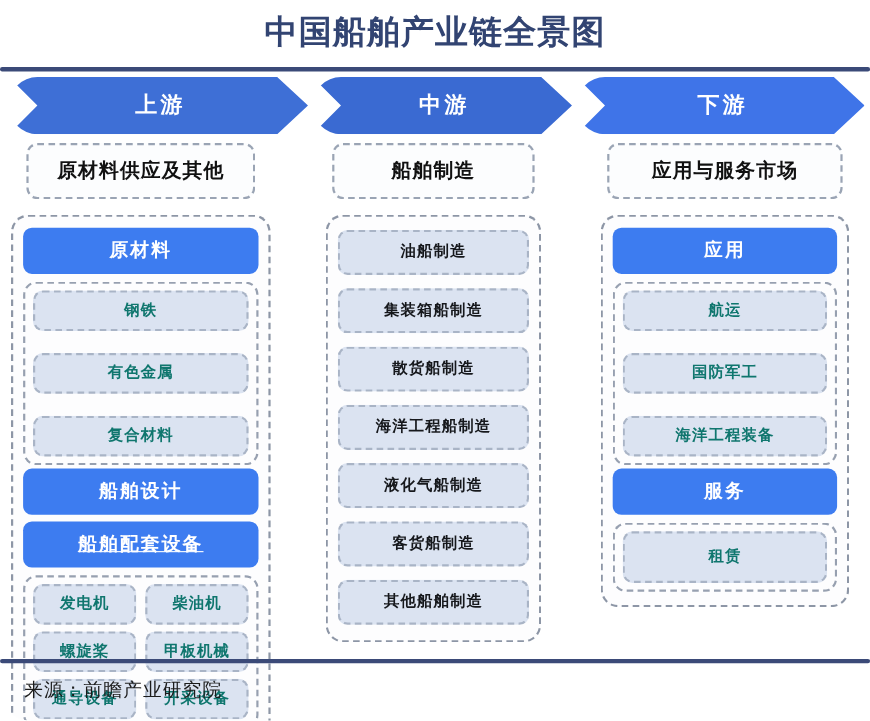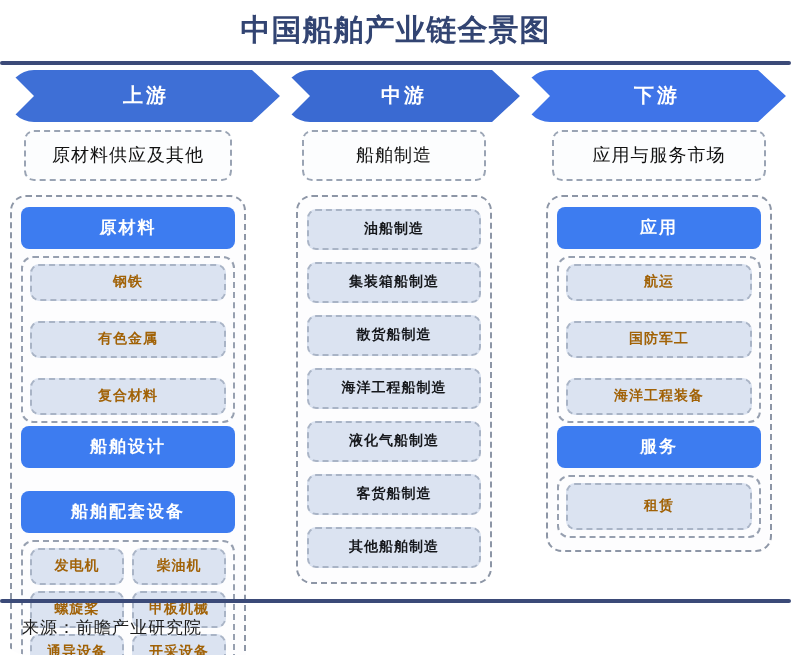--- a/index.html
+++ b/index.html
@@ -62,21 +62,21 @@
   .col-up   { left: 10px;  width: 236px; }
   .col-mid  { left: 296px; width: 196px; }
   .col-down { left: 546px; width: 226px; }
 
   
   .cat-head {
     background: #fcfdfe;
     border: 2px dashed #9aa4b4;
     border-radius: 10px;
     color: #111111;
-    font-size: 18px; font-weight: 400; letter-spacing: 1px;
+    font-size: 18px; font-weight: 700; letter-spacing: 1px;
     text-align: center;
     padding: 11px 4px 12px;
     white-space: nowrap;
   }
   .cat-head.narrow { margin: 0 14px; }
   .cat-head.narrow2 { margin: 0 6px; }
 
   
   .outer {
     margin-top: 14px;
@@ -104,21 +104,21 @@
     border: 2px dashed #97a0b0;
     border-radius: 12px;
     padding: 6px 7px;
   }
 
   
   .chip {
     background: #dbe3f1;
     border: 2px dashed #a9b4c6;
     border-radius: 9px;
-    color: #a16207;
+    color: #0f766e;
     font-size: 14px; font-weight: 700; letter-spacing: 1px;
     text-align: center;
     padding: 7px 2px 8px;
     white-space: nowrap;
   }
   .chip + .chip { margin-top: 20px; }
 
   
   .chip-mid {
     background: #dbe3f1;
@@ -137,21 +137,21 @@
     margin-top: 7px;
     border: 2px dashed #97a0b0;
     border-radius: 12px;
     padding: 6px 7px;
     display: grid;
     grid-template-columns: 1fr 1fr;
     gap: 6px 8px;
   }
   .grid2 .chip { margin-top: 0; }
 
-  .pill-gap { margin-top: 23px; }
+  .pill-gap { margin-top: 6px; text-decoration: underline; }
   .pill-gap-lg { margin-top: 3px; }
 
   
   .source {
     position: absolute; left: 22px; top: 616px;
     font-size: 17px; font-weight: 400; color: #1b1b1b;
     letter-spacing: 1px;
     white-space: nowrap;
   }
 </style>

